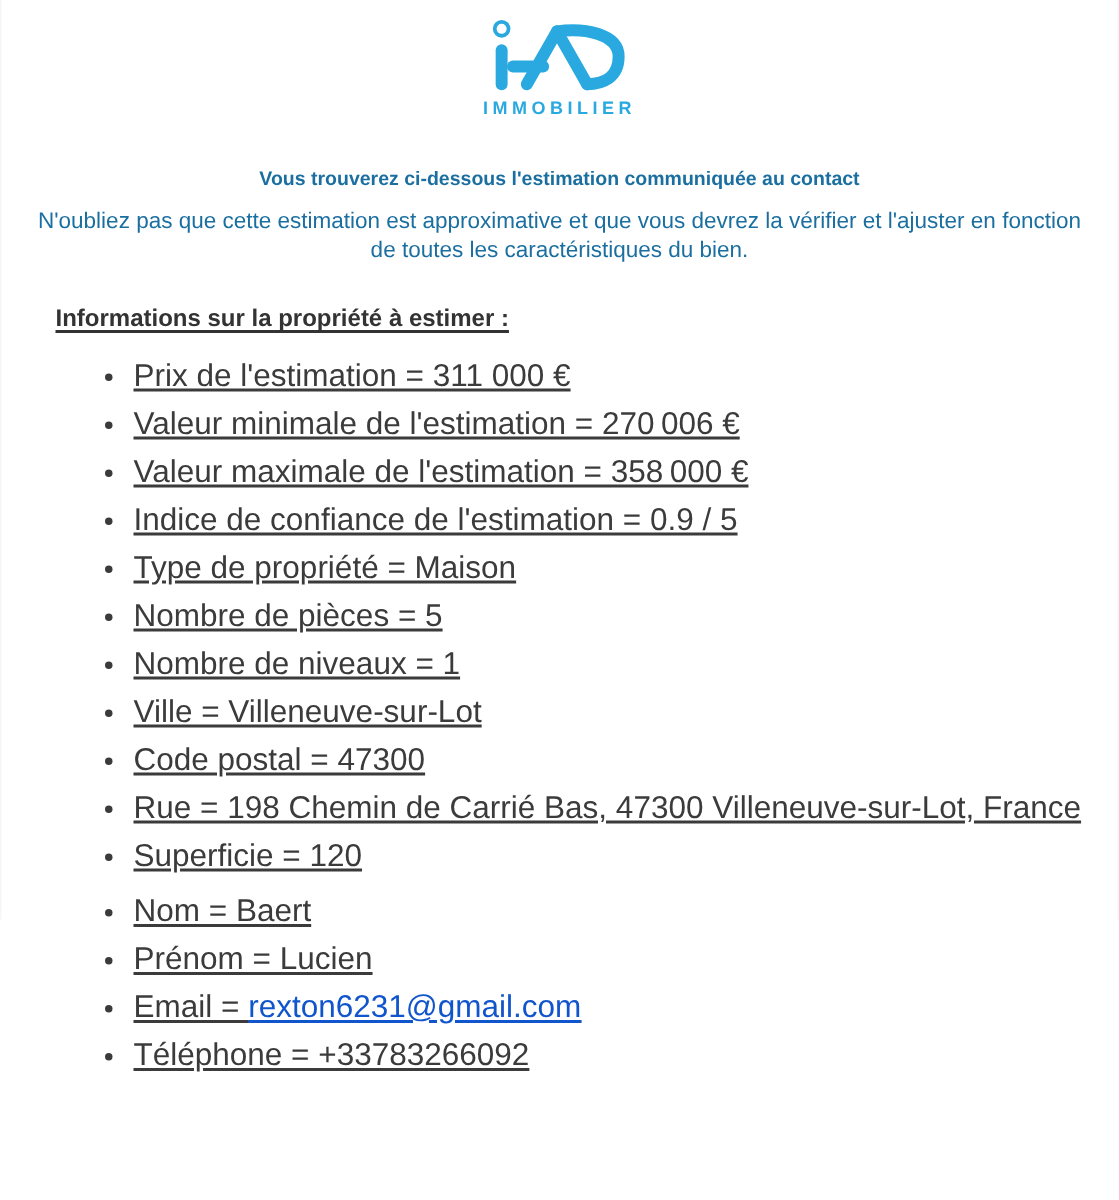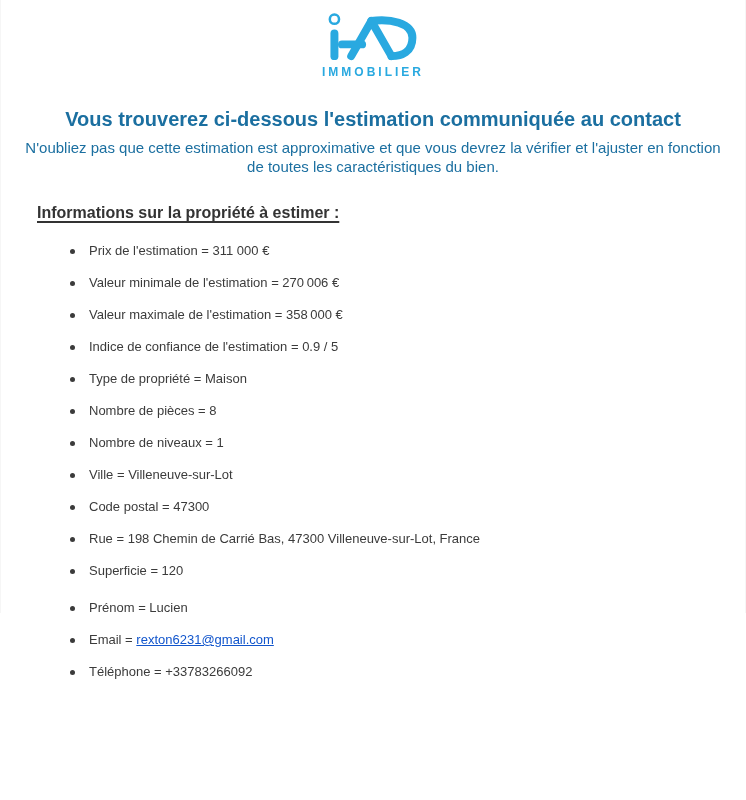--- a/index.html
+++ b/index.html
@@ -30,21 +30,21 @@
     margin-top:3px;
     font-size:12px;
     font-weight:bold;
     letter-spacing:3px;
     color:var(--accent);
   }
   
   .page-title{
     margin:28px 20px 7px;
     text-align:center;
-    font-size:20px;
+    font-size:13px;
     line-height:24px;
     font-weight:bold;
     color:var(--header-blue);
   }
   .page-subtitle{
     margin:0 auto;
     max-width:700px;
     text-align:center;
     font-size:15px;
     line-height:19px;
@@ -64,23 +64,24 @@
   }
   ul.bullet-list{
     list-style:none;
     margin:19px 0 0 0;
     padding:0 20px 0 68px;
   }
   ul.bullet-list li{
     position:relative;
     padding-left:20px;
     margin-bottom:14px;
-    font-size:13px;
+    font-size:21px;
     line-height:18px;
     color:var(--text);
+    text-decoration:underline;
   }
   ul.bullet-list li::before{
     content:"";
     position:absolute;
     left:1px; top:7px;
     width:5px; height:5px;
     border-radius:50%;
     background:var(--text);
   }
   ul.bullet-list a{
@@ -112,30 +113,31 @@
   <p class="page-subtitle">N'oubliez pas que cette estimation est approximative et que vous devrez la vérifier et l'ajuster en fonction de toutes les caractéristiques du bien.</p>
 
   <section class="property-section">
     <h2 class="section-heading">Informations sur la propriété à estimer :</h2>
     <ul class="bullet-list">
         <li><span>Prix de l'estimation = 311 000 €</span></li>
         <li><span>Valeur minimale de l'estimation = 270 006 €</span></li>
         <li><span>Valeur maximale de l'estimation = 358 000 €</span></li>
         <li><span>Indice de confiance de l'estimation = 0.9 / 5</span></li>
         <li><span>Type de propriété = Maison</span></li>
-        <li><span>Nombre de pièces = 8</span></li>
+        <li><span>Nombre de pièces = 5</span></li>
         <li><span>Nombre de niveaux = 1</span></li>
         <li><span>Ville = Villeneuve-sur-Lot</span></li>
         <li><span>Code postal = 47300</span></li>
         <li><span>Rue = 198 Chemin de Carrié Bas, 47300 Villeneuve-sur-Lot, France</span></li>
         <li><span>Superficie = 120</span></li>
       </ul>
   </section>
 
   <section class="lead-section">
     <ul class="bullet-list">
+        <li><span>Nom = Baert</span></li>
         <li><span>Prénom = Lucien</span></li>
         <li><span>Email = </span><a href="#">rexton6231@gmail.com</a></li>
         <li><span>Téléphone = +33783266092</span></li>
       </ul>
   </section>
 
 </div>
 
 </body></html>

